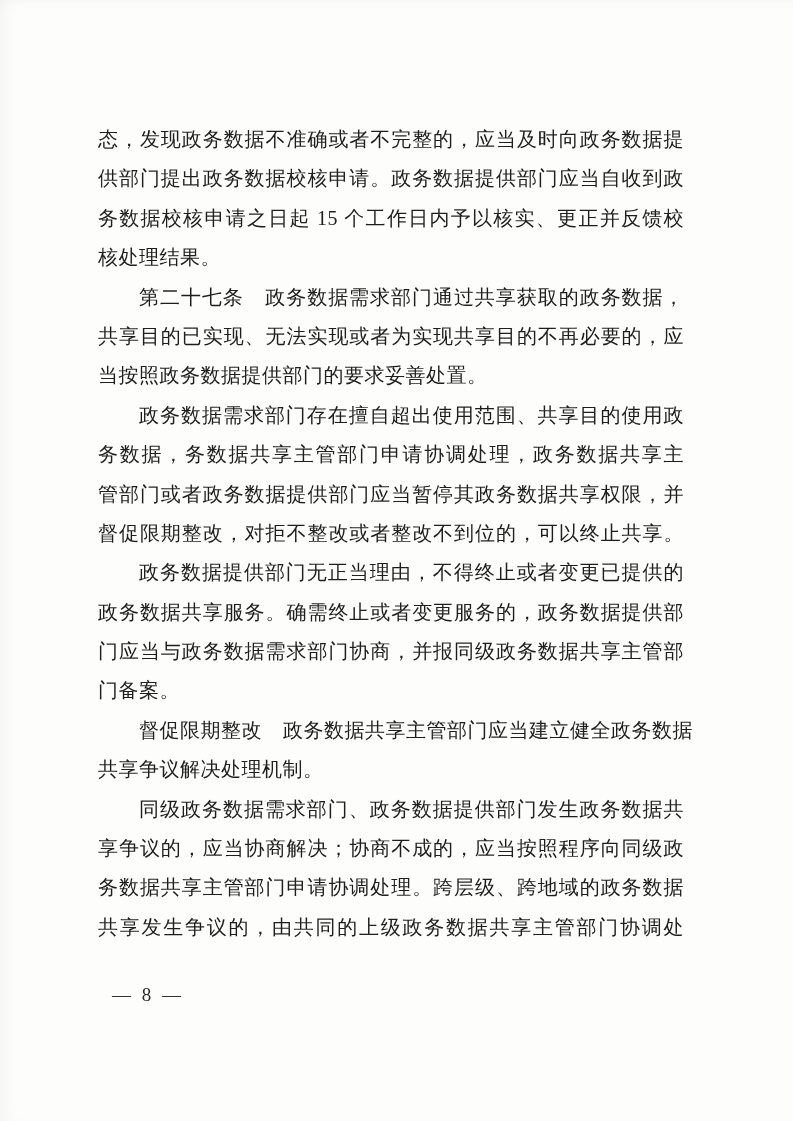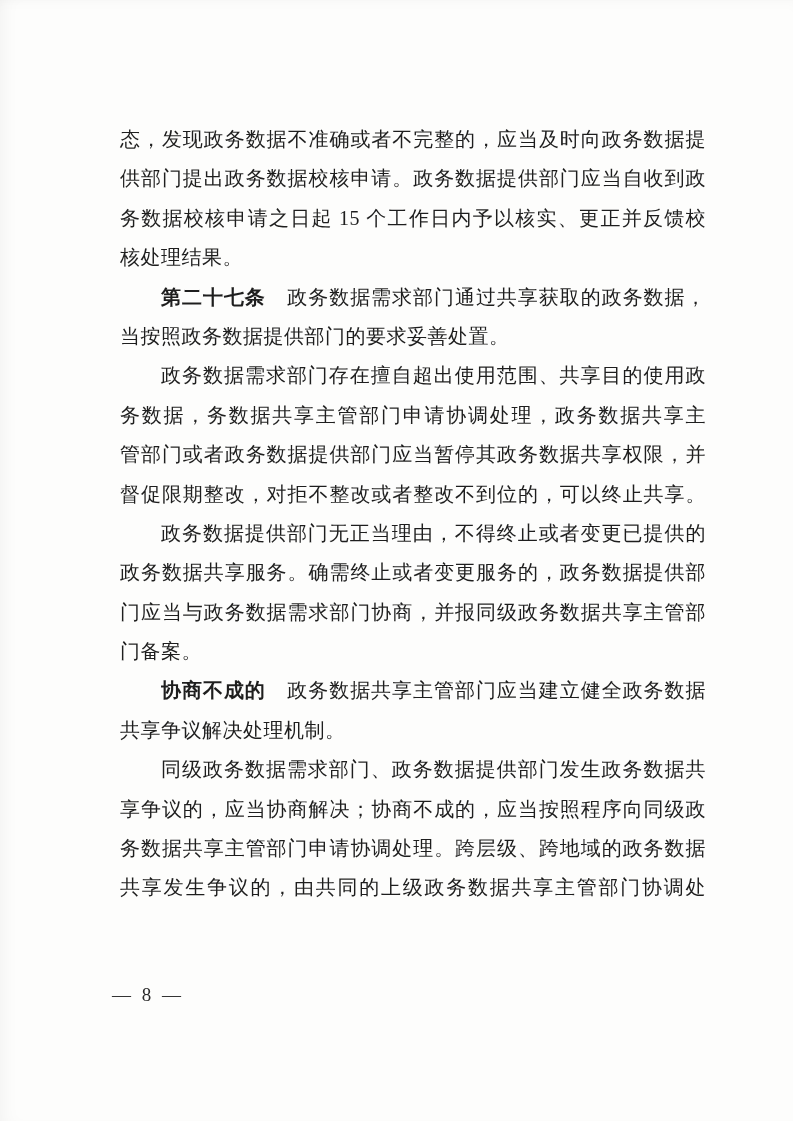--- a/index.html
+++ b/index.html
@@ -10,21 +10,21 @@
     margin: 0 auto;
     background: #fdfdfc;
     overflow: hidden;
     box-shadow: inset 14px 0 22px -16px rgba(0,0,0,0.07),
                 inset 0 10px 18px -14px rgba(0,0,0,0.05);
     font-family: "Liberation Serif", "DejaVu Serif", serif;
     color: #1e1e1e;
   }
   .text-block {
     position: absolute;
-    left: 120px;
+    left: 98px;
     top: 120px;
     width: 586px;
   }
   .ln {
     height: 39.4px;
     line-height: 39.4px;
     font-size: 20px;
     letter-spacing: 0.5px;
     white-space: nowrap;
     text-align: left;
@@ -32,21 +32,21 @@
   .jl {
     text-align: justify;
     text-align-last: justify;
     -moz-text-align-last: justify;
   }
   .short {
     text-align: left;
     text-align-last: left;
   }
   .ind { padding-left: 41px; }
-  .bold { font-weight: 700; }
+  .bold { font-weight: 400; }
   .gap { display: inline-block; width: 21px; }
   .footer {
     position: absolute;
     left: 112px;
     top: 981px;
     height: 28px;
     line-height: 28px;
     font-size: 19px;
     letter-spacing: 3px;
     color: #2a2a2a;
@@ -60,39 +60,40 @@
 
     <div>
       <div class="ln jl">态，发现政务数据不准确或者不完整的，应当及时向政务数据提</div>
       <div class="ln jl">供部门提出政务数据校核申请。政务数据提供部门应当自收到政</div>
       <div class="ln jl">务数据校核申请之日起 15 个工作日内予以核实、更正并反馈校</div>
       <div class="ln short">核处理结果。</div>
     </div>
 
     <div>
       <div class="ln jl ind"><span class="bold">第二十七条</span><span class="gap"></span><span>政务数据需求部门通过共享获取的政务数据，</span></div>
+      <div class="ln jl">共享目的已实现、无法实现或者为实现共享目的不再必要的，应</div>
       <div class="ln short">当按照政务数据提供部门的要求妥善处置。</div>
     </div>
 
     <div>
       <div class="ln jl ind">政务数据需求部门存在擅自超出使用范围、共享目的使用政</div>
       <div class="ln jl">务数据，务数据共享主管部门申请协调处理，政务数据共享主</div>
       <div class="ln jl">管部门或者政务数据提供部门应当暂停其政务数据共享权限，并</div>
       <div class="ln jl">督促限期整改，对拒不整改或者整改不到位的，可以终止共享。</div>
     </div>
 
     <div>
       <div class="ln jl ind">政务数据提供部门无正当理由，不得终止或者变更已提供的</div>
       <div class="ln jl">政务数据共享服务。确需终止或者变更服务的，政务数据提供部</div>
       <div class="ln jl">门应当与政务数据需求部门协商，并报同级政务数据共享主管部</div>
       <div class="ln short">门备案。</div>
     </div>
 
     <div>
-      <div class="ln jl ind"><span class="bold">协商不成的</span><span class="gap"></span><span>政务数据共享主管部门应当建立健全政务数据</span></div>
+      <div class="ln jl ind"><span class="bold">督促限期整改</span><span class="gap"></span><span>政务数据共享主管部门应当建立健全政务数据</span></div>
       <div class="ln short">共享争议解决处理机制。</div>
     </div>
 
     <div>
       <div class="ln jl ind">同级政务数据需求部门、政务数据提供部门发生政务数据共</div>
       <div class="ln jl">享争议的，应当协商解决；协商不成的，应当按照程序向同级政</div>
       <div class="ln jl">务数据共享主管部门申请协调处理。跨层级、跨地域的政务数据</div>
       <div class="ln jl">共享发生争议的，由共同的上级政务数据共享主管部门协调处</div>
     </div>
 

